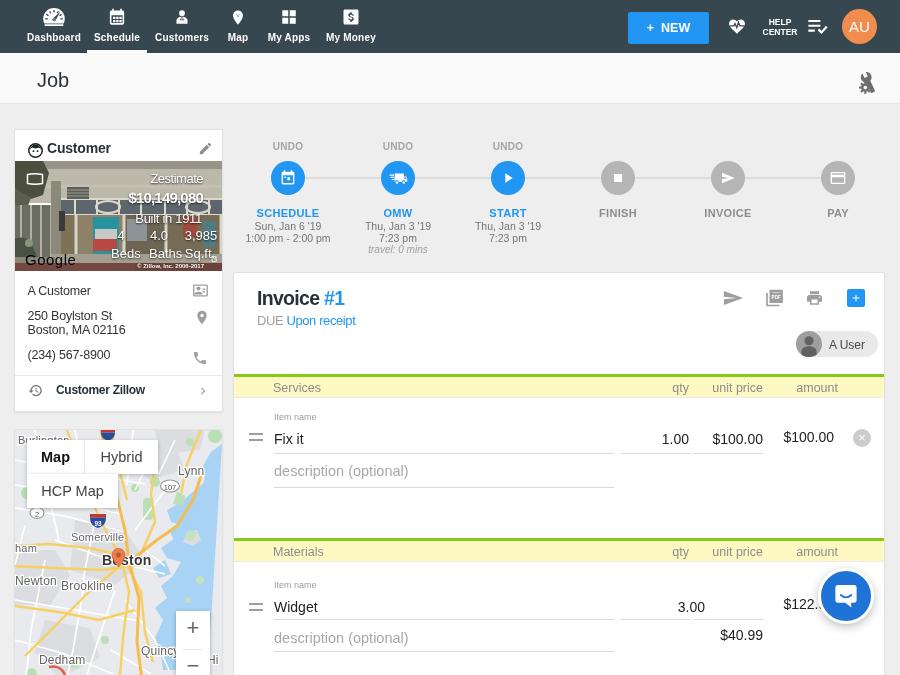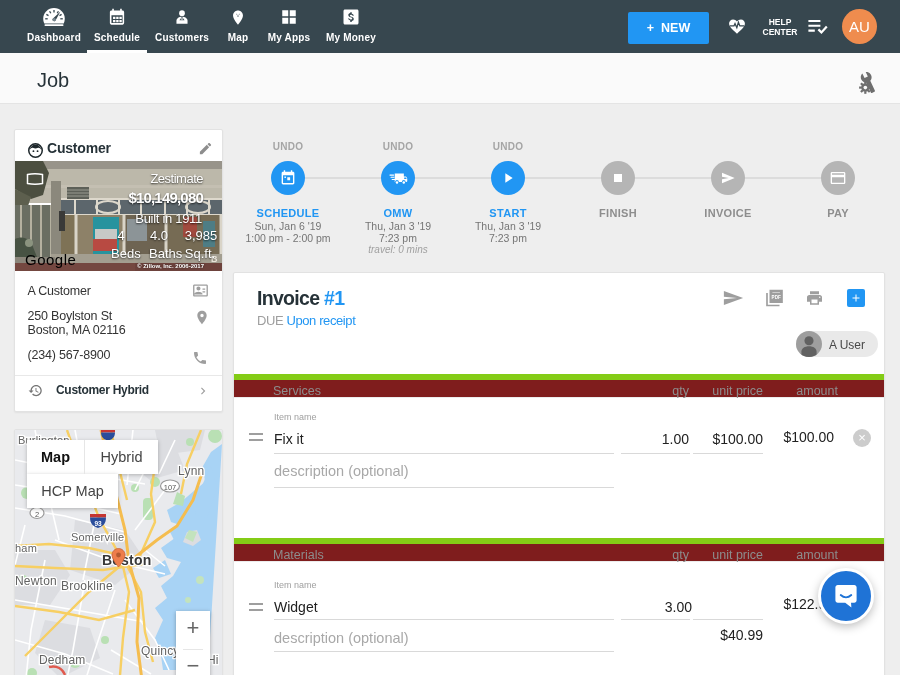--- a/index.html
+++ b/index.html
@@ -45,21 +45,21 @@
 .tl-label.gray { color:#8d8d8d; }
 .tl-sub { position:absolute; width:120px; text-align:center; font-size:10.5px; color:#757575; line-height:11.5px; }
 .tl-travel { font-style:italic; color:#a0a0a0; font-size:10px; }
 #tl-line { position:absolute; left:288px; top:177px; width:550px; height:2px; background:#dcdcdc; }
 
 
 #invtitle { position:absolute; left:23px; top:13.5px; font-size:19.5px; font-weight:bold; color:#263238; letter-spacing:-0.7px; }
 #invtitle .num { color:#2196f3; font-weight:bold; }
 #invdue { position:absolute; left:23px; top:40px; font-size:13px; color:#9e9e9e; letter-spacing:-0.4px; }
 #invdue b { color:#2196f3; font-weight:normal; }
-.band { position:absolute; left:0; width:650px; height:24px; background:#7f1d1d; border-top:6px solid #84cc16; border-bottom:1px solid #ececec; font-size:12.5px; color:#8d8d8d; }
+.band { position:absolute; left:0; width:650px; height:24px; background:#fef9c3; border-top:3px solid #84cc16; border-bottom:1px solid #ececec; font-size:12.5px; color:#8d8d8d; }
 .band .c1 { position:absolute; left:39px; top:3.5px; }
 .band .cq { position:absolute; right:195px; top:3.5px; }
 .band .cu { position:absolute; right:121px; top:3.5px; }
 .band .ca { position:absolute; right:46px; top:3.5px; }
 .itemname { position:absolute; left:40px; font-size:9px; color:#a0a0a0; }
 .ival { position:absolute; font-size:14px; color:#212121; }
 .iline { position:absolute; border-bottom:1px solid #d9d9d9; height:1px; }
 .desc { position:absolute; left:40px; font-size:14.5px; color:#a8a8a8; }
 .addlink { position:absolute; font-size:11.5px; font-weight:bold; color:#2196f3; letter-spacing:0.1px;margin-top:44px; }
 .handle { position:absolute; left:15px; width:14px; height:8px; border-top:2px solid #9e9e9e; border-bottom:2px solid #9e9e9e; }
@@ -269,21 +269,21 @@
         <path d="M12 2C8.13 2 5 5.13 5 9c0 5.25 7 13 7 13s7-7.75 7-13c0-3.87-3.13-7-7-7zm0 9.5c-1.38 0-2.5-1.12-2.5-2.5s1.12-2.5 2.5-2.5 2.5 1.12 2.5 2.5-1.12 2.5-2.5 2.5z"></path>
       </svg>
     <div class="crow" style="top:218px;">(234) 567-8900</div>
     <svg class="cicon" style="left:177px;top:220px;" width="16" height="16" viewBox="0 0 24 24" fill="#9e9e9e">
         <path d="M6.62 10.79c1.44 2.83 3.76 5.14 6.59 6.59l2.2-2.2c.27-.27.67-.36 1.02-.24 1.12.37 2.33.57 3.57.57.55 0 1 .45 1 1V20c0 .55-.45 1-1 1-9.39 0-17-7.61-17-17 0-.55.45-1 1-1h3.5c.55 0 1 .45 1 1 0 1.25.2 2.45.57 3.57.11.35.03.74-.25 1.02l-2.2 2.2z"></path>
       </svg>
     <div style="position:absolute;left:0;top:245px;width:207px;height:1px;background:#e8e8e8;"></div>
     <svg class="cicon" style="left:13px;top:253px;" width="15" height="15" viewBox="0 0 24 24" fill="#757575">
         <path d="M13 3c-4.97 0-9 4.03-9 9H1l3.89 3.89.07.14L9 12H6c0-3.87 3.13-7 7-7s7 3.13 7 7-3.13 7-7 7c-1.93 0-3.68-.79-4.94-2.06l-1.42 1.42C8.27 19.99 10.51 21 13 21c4.97 0 9-4.03 9-9s-4.03-9-9-9zm-1 5v5l4.28 2.54.72-1.21-3.5-2.08V8H12z"></path>
       </svg>
-    <div class="crow" style="left:41px;top:253px;font-weight:bold;color:#263238;font-size:12px;letter-spacing:-0.3px;">Customer Hybrid</div>
+    <div class="crow" style="left:41px;top:253px;font-weight:bold;color:#263238;font-size:12px;letter-spacing:-0.3px;">Customer Zillow</div>
     <svg class="cicon" style="left:181px;top:254px;" width="14" height="14" viewBox="0 0 24 24" fill="#9e9e9e">
         <path d="M8.6 16.6l4.6-4.6-4.6-4.6L10 6l6 6-6 6z"></path>
       </svg>
   </div>
 
   <div class="card" id="mapcard">
     <div style="position:absolute;left:0;top:0;width:207px;height:258px;overflow:hidden;">
     <svg width="207" height="258" viewBox="0 0 207 258" font-family="Liberation Sans">
       <rect width="207" height="258" fill="#e9eaed"></rect>
 
@@ -506,21 +506,21 @@
     <div class="band" style="top:265px;">
         <span class="c1">Materials</span>
         <span class="cq">qty</span>
         <span class="cu">unit price</span>
         <span class="ca">amount</span>
       </div>
     <div class="handle" style="top:330px;"></div>
     <div class="itemname" style="top:307px;">Item name</div>
     <div class="ival" style="left:40px;top:326px;">Widget</div>
     <div class="iline" style="left:40px;top:346px;width:340px;"></div>
-    <div class="ival" style="left:390px;top:326px;width:68px;text-align:right;">3.00</div>
+    <div class="ival" style="left:403px;top:326px;width:68px;text-align:right;">3.00</div>
     <div class="iline" style="left:387px;top:346px;width:69px;"></div>
     <div class="ival" style="left:459px;top:326px;width:70px;text-align:right;margin-top:28px;">$40.99</div>
     <div class="iline" style="left:459px;top:346px;width:70px;"></div>
     <div class="ival" style="left:530px;top:323px;width:70px;text-align:right;">$122.97</div>
     <div class="desc" style="top:357px;">description (optional)</div>
     <div class="iline" style="left:40px;top:378px;width:340px;"></div>
     <div class="addlink" style="right:37px;top:396px;">+ MATERIALS ITEM</div>
   </div>
 
   <div id="chat">

